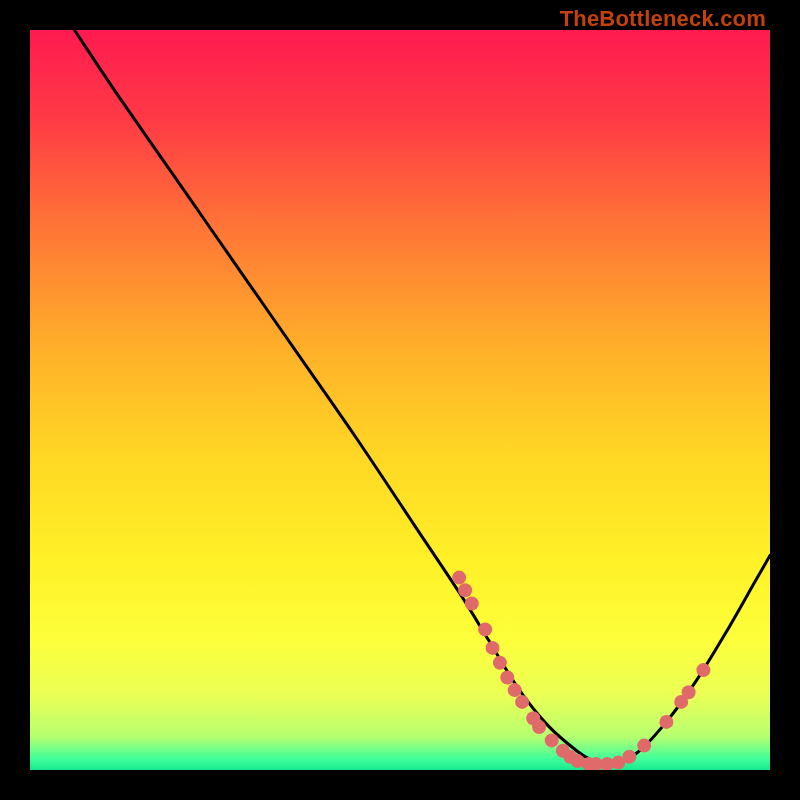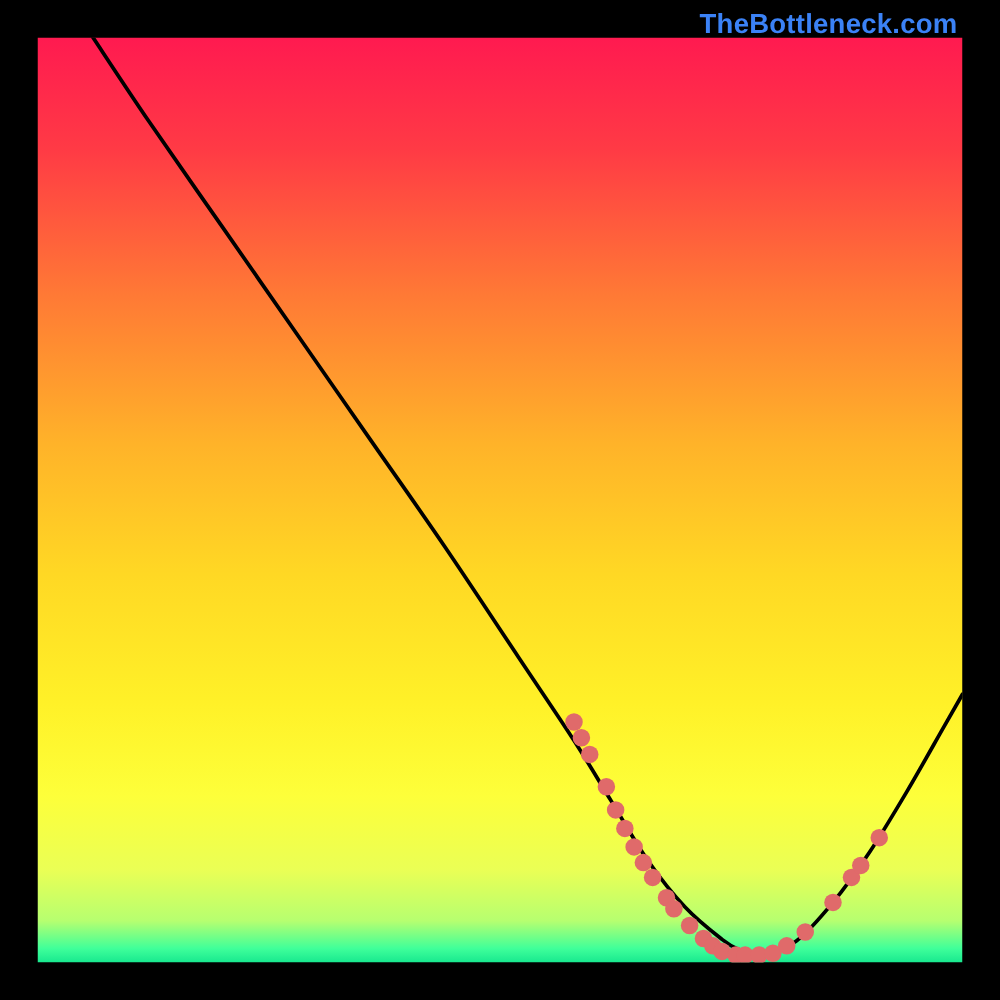--- a/index.html
+++ b/index.html
@@ -18,21 +18,21 @@
     height: 740px;
     background: #000;
   }
   .watermark {
     position: absolute;
     top: 6px;
     right: 34px;
     font-family: Arial, Helvetica, sans-serif;
     font-size: 22px;
     font-weight: 600;
-    color: #3b82f6;
+    color: #c2410c;
     letter-spacing: 0.2px;
   }
   svg {
     display: block;
   }
 </style>
 </head>
 <body>
 
 <div class="watermark">TheBottleneck.com</div>

